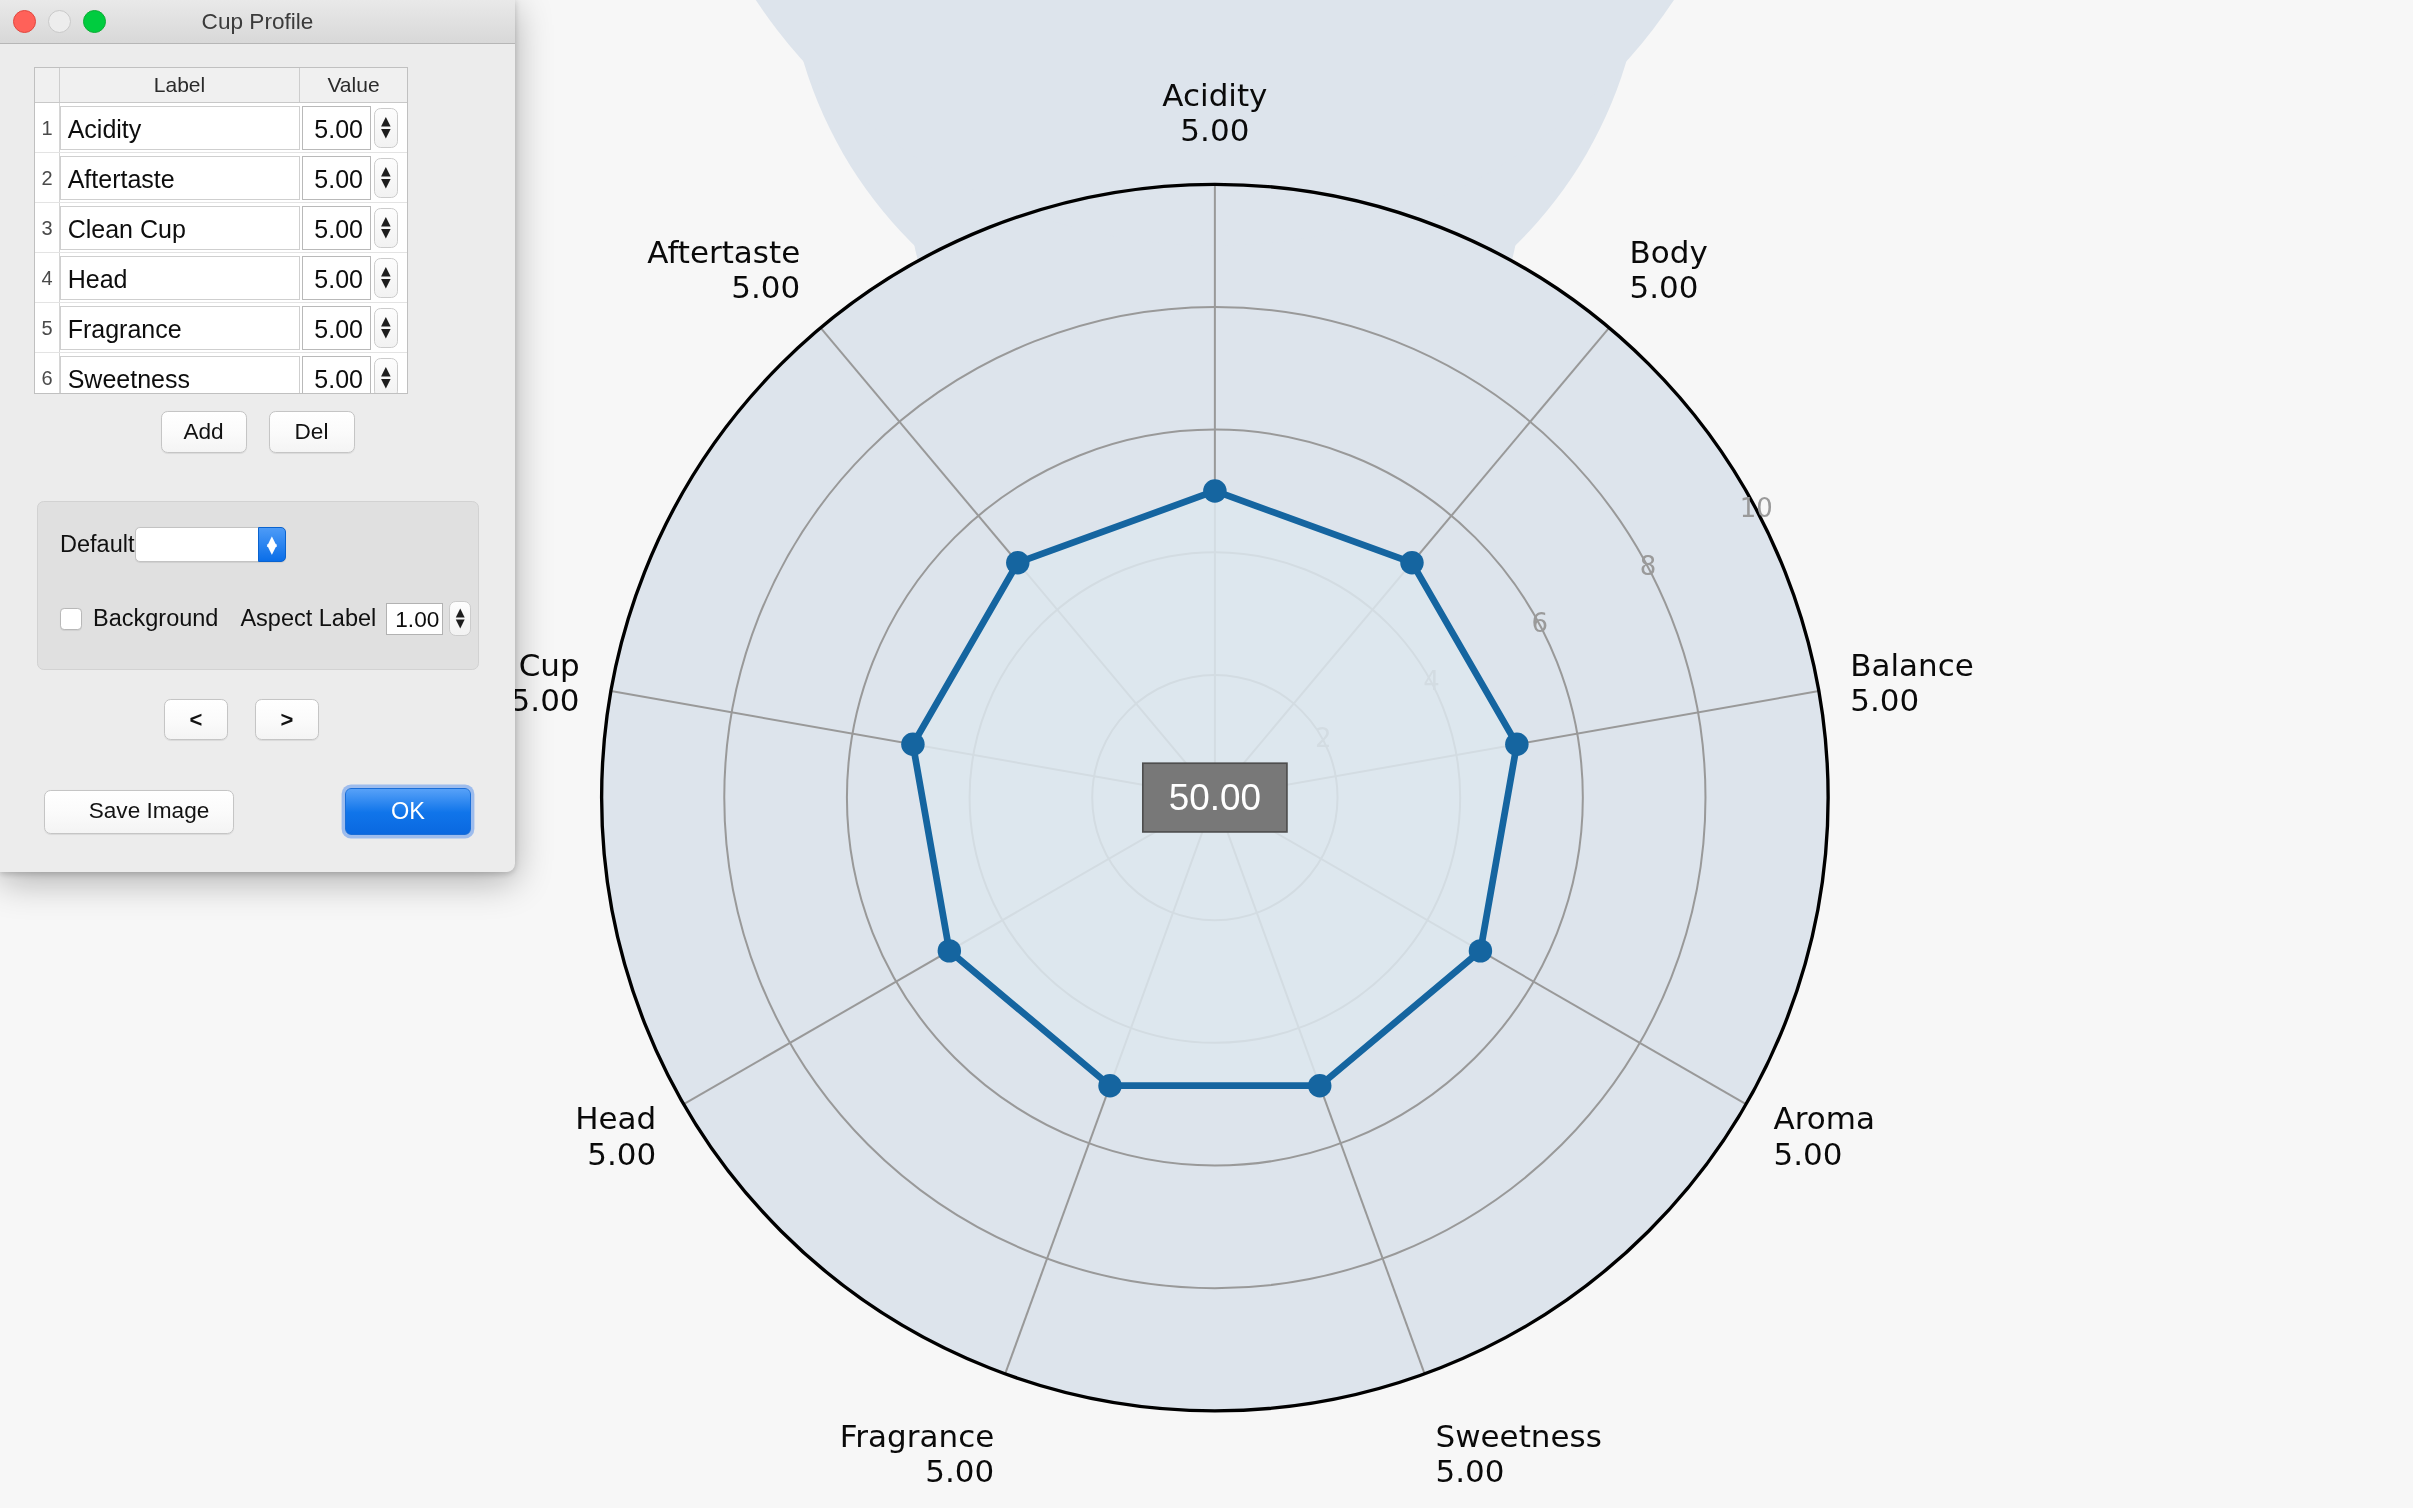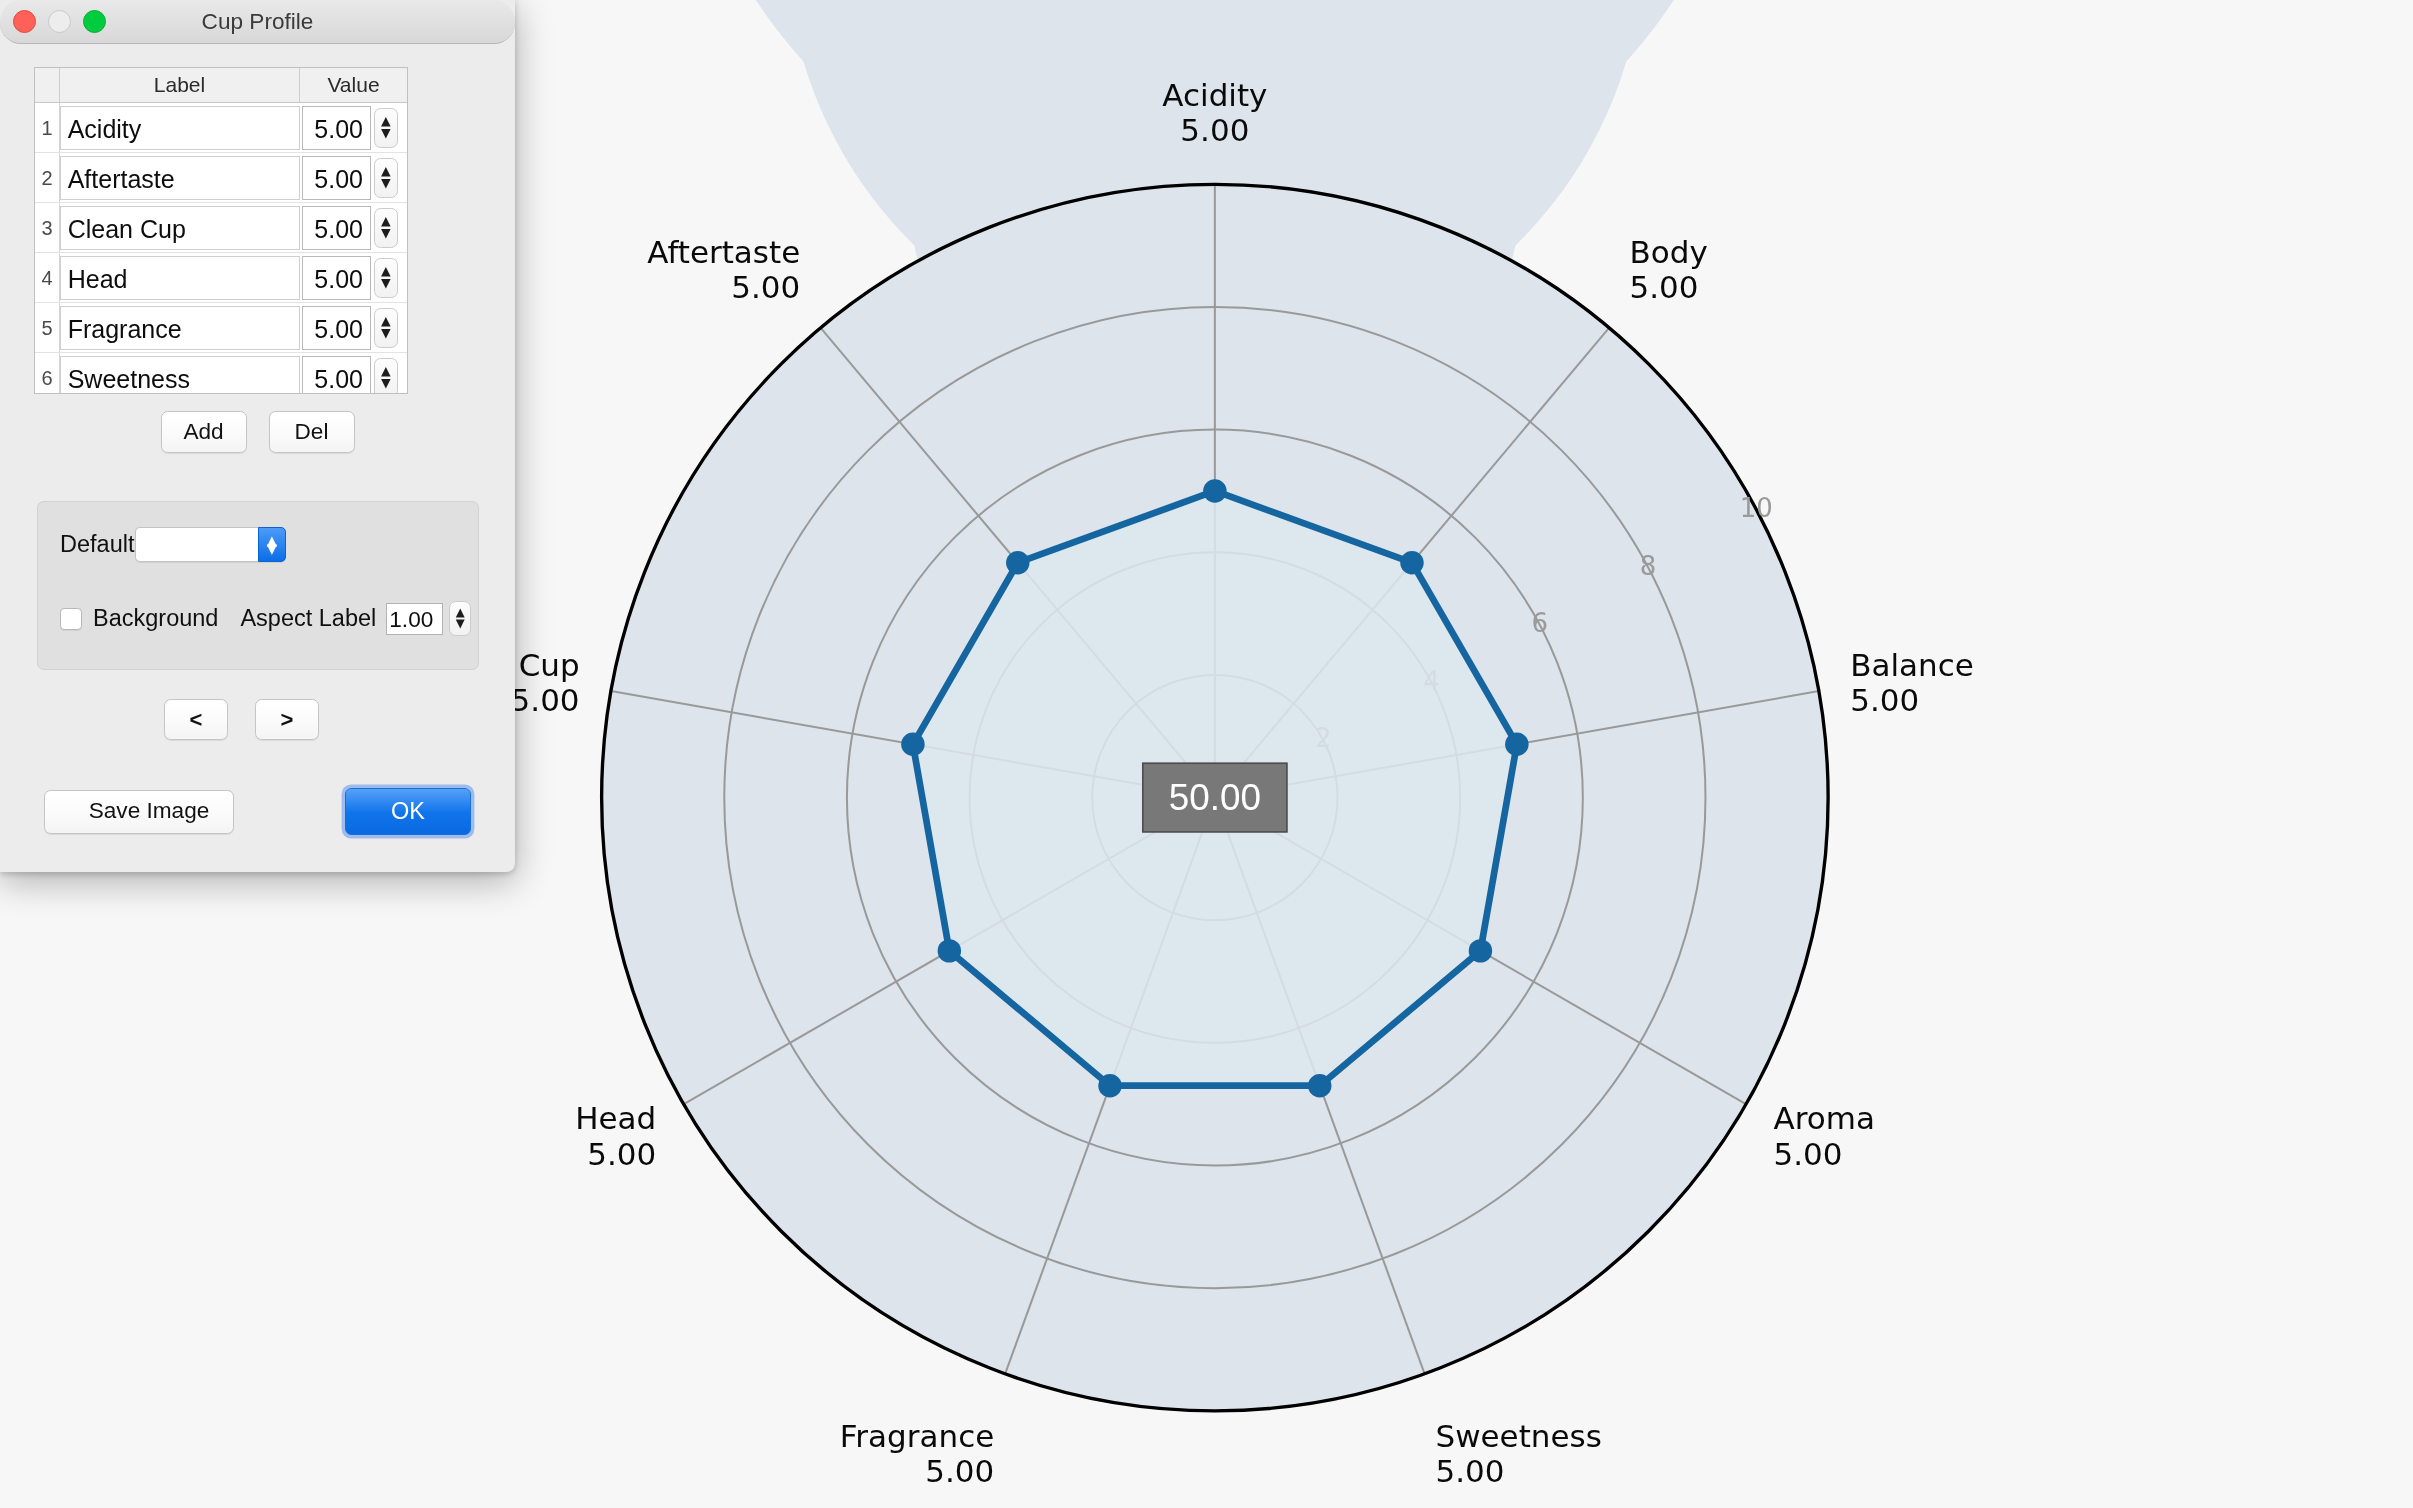--- a/index.html
+++ b/index.html
@@ -52,21 +52,20 @@
     border-bottom-right-radius: 8.4px;
     box-shadow: 0 8.4px 37px rgba(0,0,0,0.30), 0 1.7px 6.7px rgba(0,0,0,0.18);
     overflow: hidden;
   }
 
   #titlebar {
     position: relative;
     height: 43px;
     background: linear-gradient(to bottom, #e9e9e9 0%, #d8d8d8 100%);
     border-bottom: 0.8px solid #b6b6b6;
-    border-radius: 21px;
   }
   #window-title {
     position: absolute;
     left: 0; right: 0; top: 9.2px;
     text-align: center;
     font-size: 22.6px;
     color: #3b3b3b;
     font-family: "Liberation Sans", sans-serif;
   }
   .traffic-lights {
@@ -301,21 +300,21 @@
     margin-left: 22px;
   }
   #aspect-field {
     width: 57px; height: 32px;
     margin-left: 10px;
     border: 0.8px solid #b2b2b2;
     background: #ffffff;
     font-size: 22.6px;
     color: #0d0d0d;
     line-height: 32px;
-    padding-left: 2px;
+    padding-left: 8px;
     box-sizing: border-box;
   }
   #aspect-stepper {
     width: 22px; height: 35px;
     margin-left: 5.9px;
     border-radius: 6.7px;
     background: linear-gradient(to bottom,#fdfdfd,#f2f2f2);
     border: 0.8px solid #cccccc;
     position: relative;
     box-sizing: border-box;

